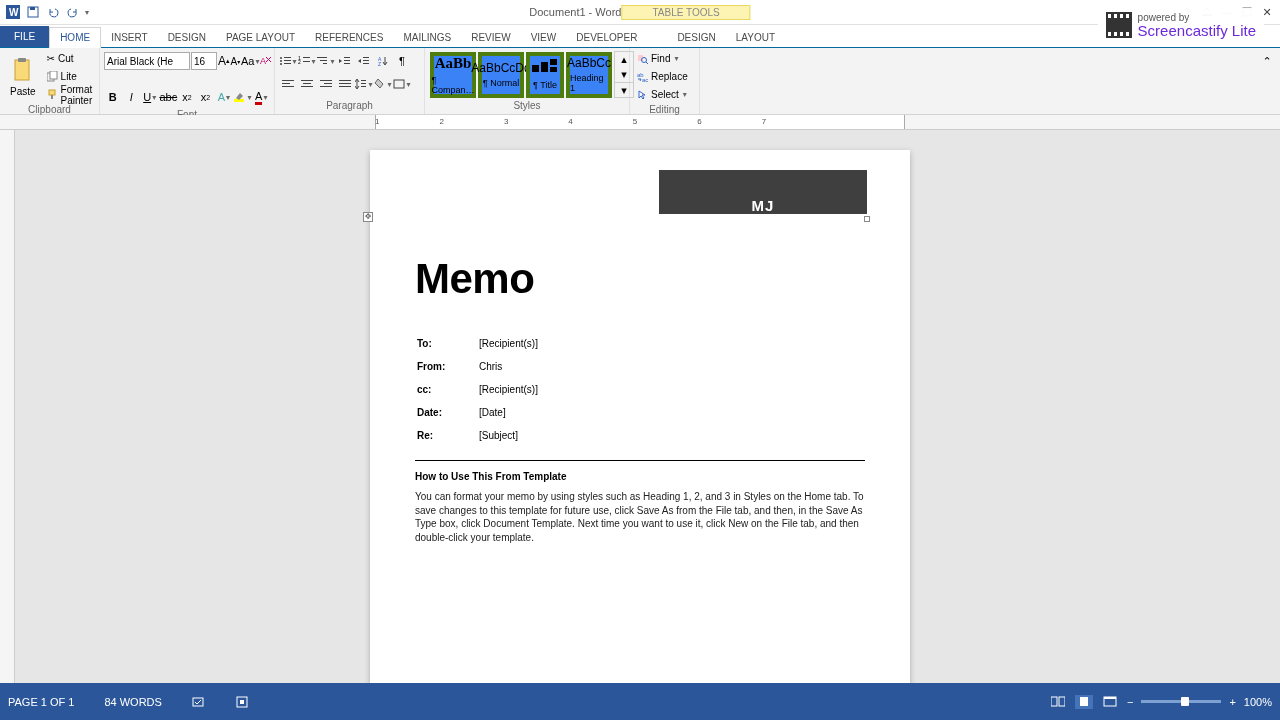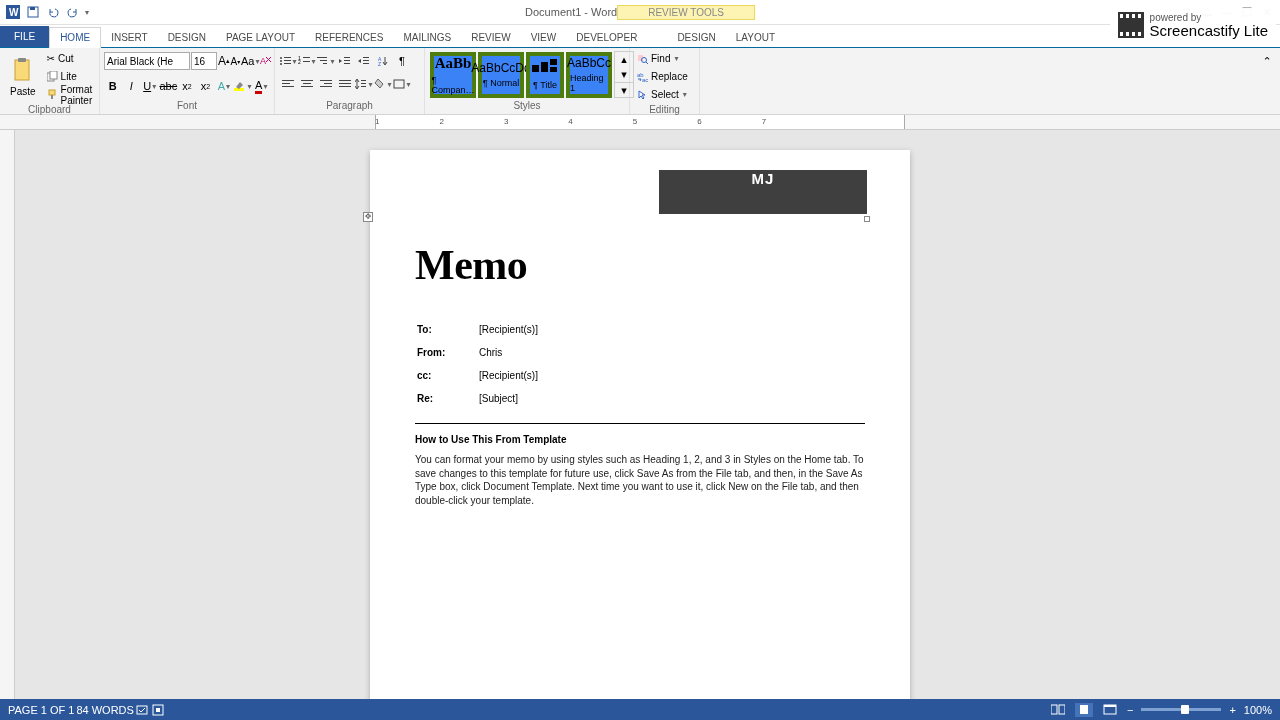--- a/index.html
+++ b/index.html
@@ -27,41 +27,41 @@
 .font-row{display:flex;gap:1px;align-items:center;margin-bottom:2px}
 .font-sel{height:18px;font-size:10px;border:1px solid #ababab;background:#fff;padding:0 2px}
 .mini-btn{width:18px;height:18px;display:flex;align-items:center;justify-content:center;cursor:pointer;font-size:11px}
 .style-tile{width:46px;height:46px;border:4px solid #4d7c0f;background:#3b82f6;display:flex;flex-direction:column;align-items:center;justify-content:center;font-size:9px;cursor:pointer}
 .style-prev{font-size:12px;font-family:Arial;padding-bottom:3px}
 .doc-area{flex:1;background:#e6e6e6;position:relative;overflow:auto}
 .ruler-h{height:15px;background:#f5f5f5;border-bottom:1px solid #ccc;position:relative;font-size:8px;color:#666}
 .ruler-h::before{content:"";position:absolute;left:375px;right:375px;top:0;bottom:0;background:#fff;border-left:1px solid #aaa;border-right:1px solid #aaa}
 .ruler-v{width:15px;background:#f5f5f5;border-right:1px solid #ccc;position:absolute;left:0;top:15px;bottom:0}
 .page{width:540px;background:#fff;margin:20px auto 40px;box-shadow:0 2px 6px rgba(0,0,0,0.25);padding:55px 45px;min-height:560px;position:relative}
-.logo-box{position:absolute;right:43px;top:20px;width:208px;height:44px;background:#3f3f3f;color:#fff;display:flex;align-items:flex-start;justify-content:center;font-weight:900;font-family:"Arial Black",Arial;font-size:15px;letter-spacing:1px}
+.logo-box{position:absolute;right:43px;top:20px;width:208px;height:44px;background:#3f3f3f;color:#fff;display:flex;align-items:flex-end;justify-content:center;font-weight:900;font-family:"Arial Black",Arial;font-size:15px;letter-spacing:1px}
 .logo-handle{position:absolute;right:40px;top:66px;width:6px;height:6px;border:1px solid #888;background:#fff}
-.memo-title{font-family:Liberation Serif, serif;font-weight:900;font-size:42px;margin-top:36px;margin-bottom:28px;letter-spacing:-0.5px}
+.memo-title{font-family:Liberation Sans, sans-serif;font-weight:900;font-size:42px;margin-top:50px;margin-bottom:28px;letter-spacing:-0.5px}
 .memo-table{width:100%;font-size:10px;margin-bottom:12px}
 .memo-table td{padding:5px 0;vertical-align:top}
 .memo-table .lbl{font-weight:bold;width:60px;padding-right:10px}
 .memo-hr{border:none;border-top:1px solid #000;margin:6px 0 10px}
 .memo-h3{font-size:10px;font-weight:bold;margin-bottom:8px}
 .memo-body{font-size:10px;line-height:1.35;color:#222}
-.statusbar{height:21px;background:#2b579a;color:#fff;display:flex;align-items:center;font-size:11px;padding:0 8px;gap:2px}
+.statusbar{height:37px;background:#2b579a;color:#fff;display:flex;align-items:center;font-size:11px;padding:0 8px;gap:30px}
 .statusbar .right{margin-left:auto;display:flex;align-items:center;gap:8px}
 .zoom-slider{width:80px;height:3px;background:#7da1d3;position:relative}
 .zoom-slider::before{content:"";position:absolute;left:50%;top:-3px;width:8px;height:9px;background:#fff;border-radius:1px}
 .view-btn{width:18px;height:14px;cursor:pointer;display:flex;align-items:center;justify-content:center}
-.sc-badge{position:absolute;top:8px;right:4px;background:rgba(255,255,255,0.96);padding:4px 8px;display:flex;align-items:center;gap:6px;z-index:50}
+.sc-badge{position:absolute;top:8px;right:16px;background:rgba(255,255,255,0.96);padding:4px 8px;display:flex;align-items:center;gap:6px;z-index:50}
 .sc-badge .film{width:26px;height:26px;background:#333;position:relative}
 .sc-badge .film::before,.sc-badge .film::after{content:"";position:absolute;left:2px;right:2px;height:4px;background:repeating-linear-gradient(90deg,#fff 0 3px,#333 3px 6px)}
 .sc-badge .film::before{top:2px}.sc-badge .film::after{bottom:2px}
 .sc-txt{display:flex;flex-direction:column;line-height:1}
 .sc-txt .p{font-size:10px;color:#555}
-.sc-txt .n{font-size:15px;font-weight:500;color:#000000}
+.sc-txt .n{font-size:15px;font-weight:500;color:#6d28d9}
 .drop{font-size:8px;color:#666;margin-left:1px}
 .table-anchor{position:absolute;left:-7px;top:62px;width:10px;height:10px;border:1px solid #888;background:#fff;font-size:8px;text-align:center;line-height:8px;color:#666}
 .ruler-ticks{position:absolute;left:375px;top:2px;font-size:8px;color:#555;display:flex;gap:60px}
 svg{display:block}
 </style>
 </head>
 <body>
 
 <div class="app">
 
@@ -88,21 +88,21 @@
       <div class="qat-btn">
           <svg width="12" height="12">
             <path d="M4 3 A4 4 0 1 0 9 6" fill="none" stroke="#2b579a"></path>
             <path d="M9 3 L9 6 L6 6" fill="none" stroke="#2b579a"></path>
           </svg>
         </div>
       <span class="drop">▾</span>
     </div>
     <div class="title-center">
       <span>Document1 - Word</span>
-      <span class="context-label">REVIEW TOOLS</span>
+      <span class="context-label">TABLE TOOLS</span>
     </div>
     <div class="win-controls">
       <div class="qat-btn">?</div>
       <div class="qat-btn">
           <svg width="10" height="10">
             <rect x="0" y="7" width="10" height="2" fill="#666"></rect>
             <path d="M2 4 L5 1 L8 4" fill="none" stroke="#666"></path>
           </svg>
         </div>
       <div class="qat-btn">—</div>
@@ -165,21 +165,21 @@
                 </svg>
               </span>
               <span>Format Painter</span>
             </div>
         </div>
       </div>
       <div class="group-label">Clipboard</div>
     </div>
 
     <div class="group" style="width:175px">
-      <div class="group-body" style="flex-direction:column;gap:5px;padding-top:2px">
+      <div class="group-body" style="flex-direction:column;gap:16px;padding-top:2px">
         <div class="font-row">
           <input class="font-sel" style="width: 86px;" value="Arial Black (He">
           <input class="font-sel" style="width: 26px;" value="16">
           <div class="mini-btn" style="font-size:12px">A<sup style="font-size:7px">▴</sup></div>
           <div class="mini-btn" style="font-size:10px">A<sup style="font-size:6px">▾</sup></div>
           <div class="mini-btn">Aa<span class="drop">▾</span></div>
           <div class="mini-btn">
               <svg width="12" height="12">
                 <text x="0" y="9" font-size="9" fill="#c06">A</text>
                 <path d="M6 2 L11 7 M11 2 L6 7" stroke="#c06"></path>
@@ -431,20 +431,24 @@
               <td class="lbl">To:</td>
               <td>[Recipient(s)]</td>
             </tr>
         <tr>
               <td class="lbl">From:</td>
               <td>Chris</td>
             </tr>
         <tr>
               <td class="lbl">cc:</td>
               <td>[Recipient(s)]</td>
+            </tr>
+        <tr>
+              <td class="lbl">Date:</td>
+              <td>[Date]</td>
             </tr>
         <tr>
               <td class="lbl">Re:</td>
               <td>[Subject]</td>
             </tr>
       </tbody>
         </table>
       <hr class="memo-hr">
       <div class="memo-h3">How to Use This From Template</div>
       <div class="memo-body">You can format your memo by using styles such as Heading 1, 2, and 3 in Styles on the Home tab. To save changes to this template for future use, click Save As from the File tab, and then, in the Save As Type box, click Document Template. Next time you want to use it, click New on the File tab, and then double-click your template.</div>

